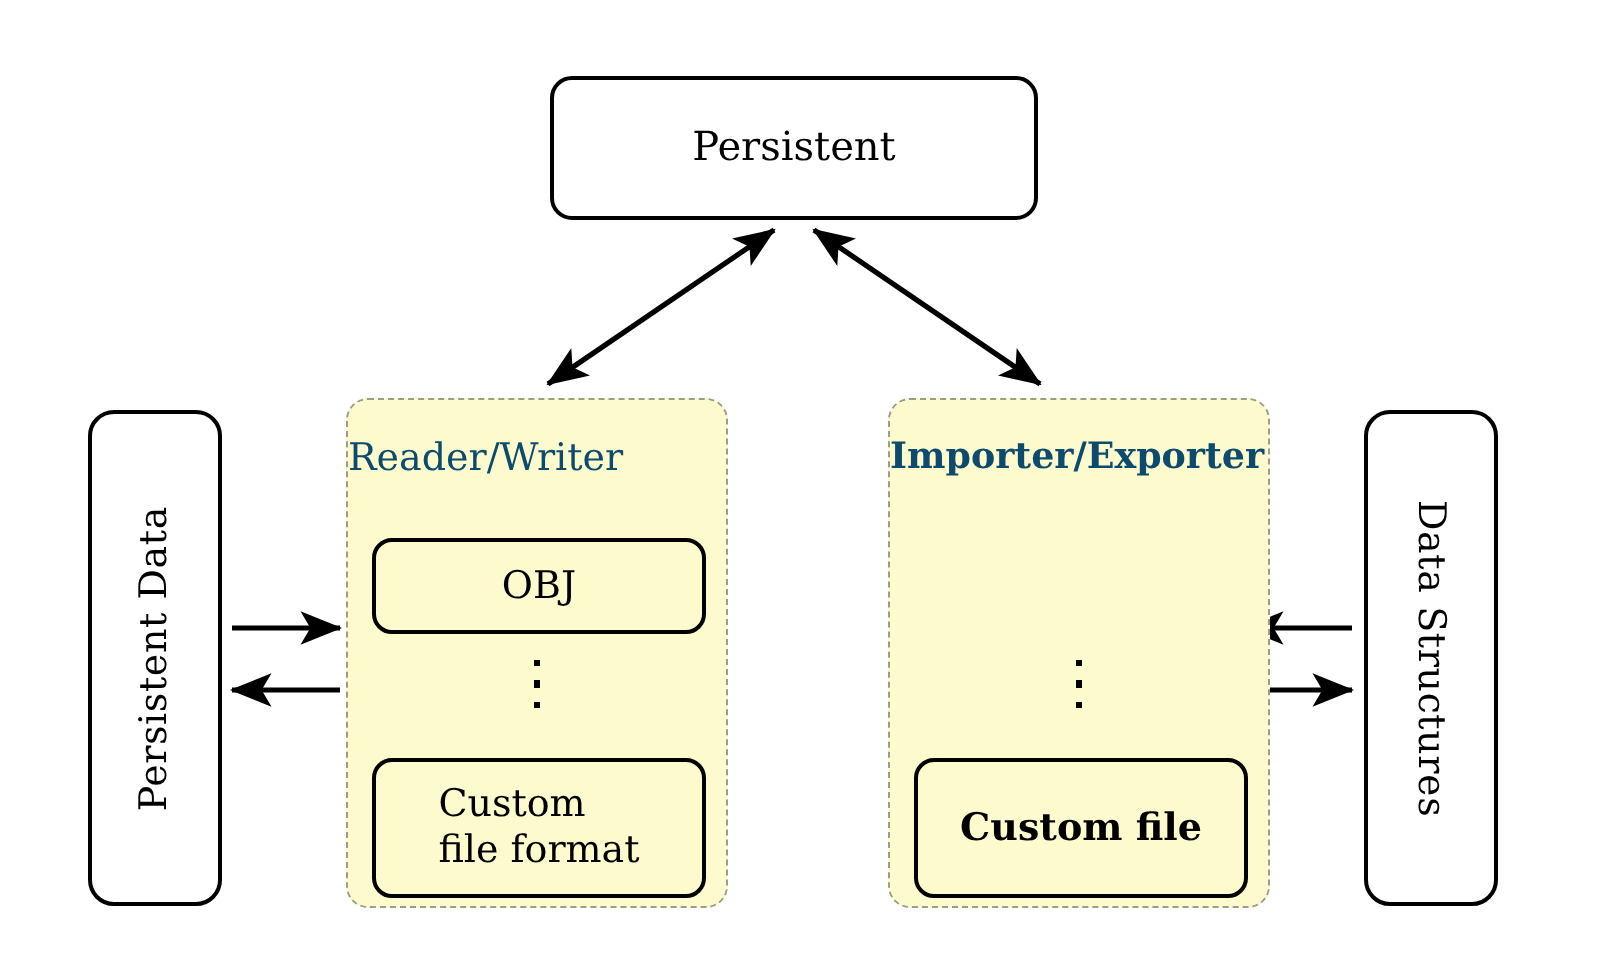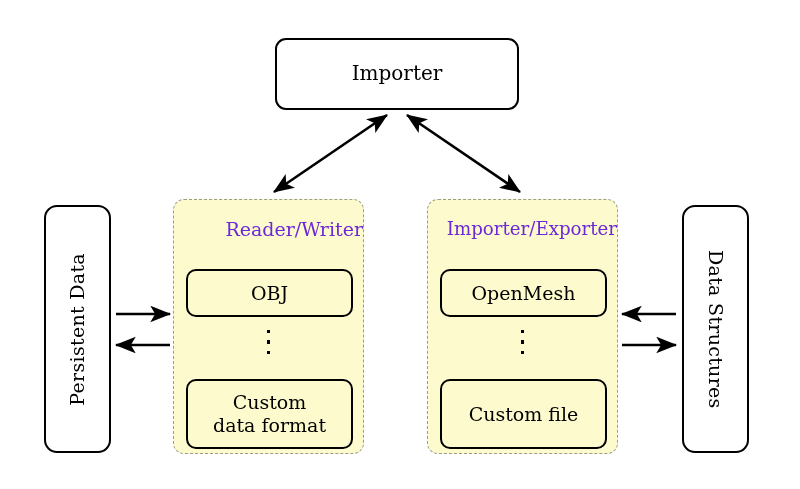--- a/index.html
+++ b/index.html
@@ -68,42 +68,42 @@
     position: absolute;
     box-sizing: border-box;
     background: #fdfbcd;
     border: 1.9px dashed #9c9c8a;
     border-radius: 11px;
     top: 199px;
     width: 191px;
     height: 255px;
   }
   #group-readerwriter    { left: 173px; }
-  #group-importerexporter{ left: 427px; }
+  #group-importerexporter{ left: 444px; font-weight: bold; }
 
   .group-title {
     position: absolute;
     top: 18px;
     left: 0;
     right: 0;
-    text-align: right;
+    text-align: left;
     font-size: 19px;
-    color: #6d28d9;
+    color: #0c4a6e;
     white-space: nowrap;
   }
   #group-importerexporter .group-title { font-size: 18.2px; }
 
   
   .inner-node {
     position: absolute;
     box-sizing: border-box;
     display: flex;
     align-items: center;
     justify-content: center;
-    text-align: center;
+    text-align: left;
     background: #fdfbcd;
     border: 2.6px solid #000000;
     border-radius: 10px;
     font-size: 19px;
     color: #000000;
     line-height: 1.2;
     left: 12px;
     width: 167px;
   }
   .inner-top    { top: 69px;  height: 48px; }
@@ -163,21 +163,21 @@
     <line x1="170" y1="345" x2="116" y2="345" stroke="#000000" stroke-width="2.6" marker-end="url(#ah)"></line>
 
     
     <line x1="676" y1="314" x2="622" y2="314" stroke="#000000" stroke-width="2.6" marker-end="url(#ah)"></line>
 
     
     <line x1="622" y1="345" x2="676" y2="345" stroke="#000000" stroke-width="2.6" marker-end="url(#ah)"></line>
   </svg>
 
   <div class="node" id="io-manager">
-    <span>Importer</span>
+    <span>Persistent</span>
   </div>
 
   <div class="node side-node" id="persistent-data">
     <span class="vtext-up">Persistent Data</span>
   </div>
 
   <div class="node side-node" id="data-structures">
     <span class="vtext-down">Data Structures</span>
   </div>
 
@@ -191,32 +191,29 @@
 
     <div class="vdots">
       <i></i>
         <i></i>
         <i></i>
     </div>
 
     <div class="inner-node inner-bottom">
       <span>
         <span>Custom</span><br>
-        <span>data format</span>
+        <span>file format</span>
       </span>
     </div>
   </div>
 
   <div class="group-panel" id="group-importerexporter">
 
     <div class="group-title">Importer/Exporter</div>
 
-    <div class="inner-node inner-top">
-      <span>OpenMesh</span>
-    </div>
 
     <div class="vdots">
       <i></i>
         <i></i>
         <i></i>
     </div>
 
     <div class="inner-node inner-bottom">
       <span>
         <span>Custom file</span><br>

